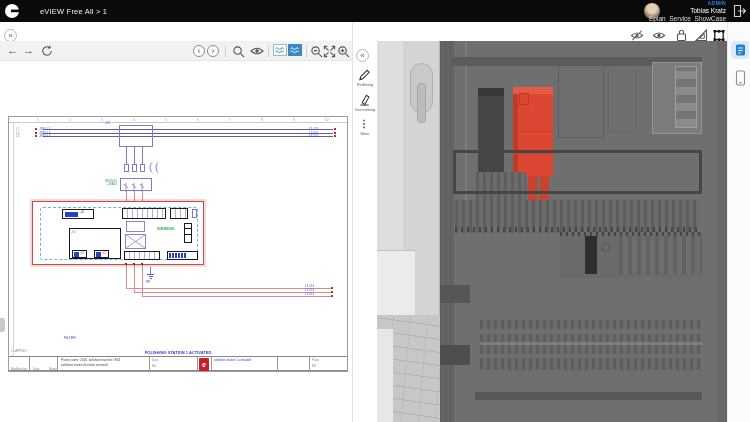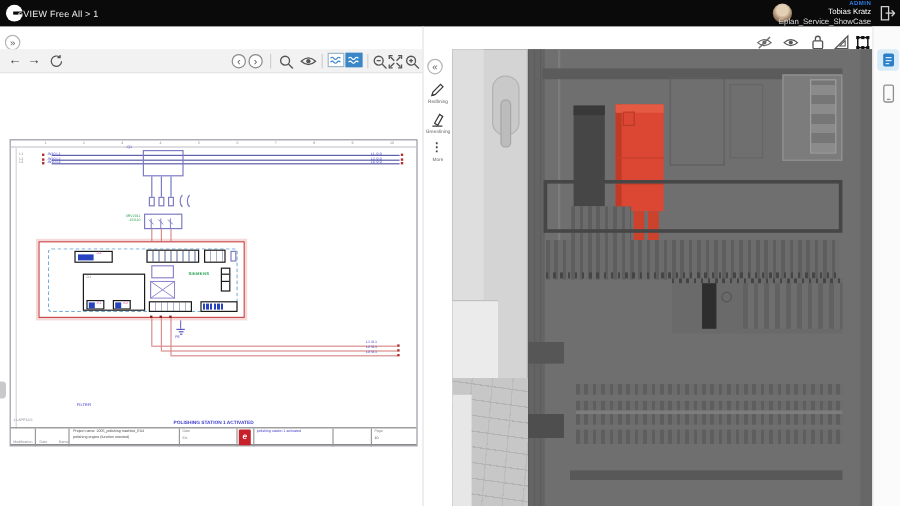--- a/index.html
+++ b/index.html
@@ -3,21 +3,21 @@
 <meta charset="utf-8">
 <style>
   html,body{margin:0;padding:0;background:#fff;}
   #app{position:relative;width:750px;height:422px;overflow:hidden;
        font-family:"Liberation Sans",sans-serif;background:#fff;}
   #app *{box-sizing:border-box;}
   .abs{position:absolute;}
 
   
   .topbar{position:absolute;left:0;top:0;width:750px;height:22px;background:#0a0a0a;}
-  .app-title{position:absolute;left:15px;top:7px;font-size:7.5px;color:#f0f0f0;letter-spacing:.2px;}
+  .app-title{position:absolute;left:40px;top:7px;font-size:7.5px;color:#f0f0f0;letter-spacing:.2px;}
   .avatar{position:absolute;left:644px;top:3px;width:16px;height:16px;border-radius:50%;
           background:radial-gradient(circle at 50% 35%,#e3cfb4 0 35%,#a08468 60%,#5d4d3e 100%);}
   .userblock{position:absolute;right:24px;top:1px;text-align:right;line-height:1;}
   .role{font-size:5px;font-weight:bold;color:#2f7fe8;letter-spacing:.4px;}
   .uname{font-size:6.5px;color:#fff;margin-top:1.5px;}
   .uproj{font-size:6.5px;color:#ddd;margin-top:1.5px;}
 
   
   .cbtn{position:absolute;width:13px;height:13px;border:1px solid #b5b5b5;border-radius:50%;
         background:#fff;color:#666;font-size:8px;line-height:11px;text-align:center;}

